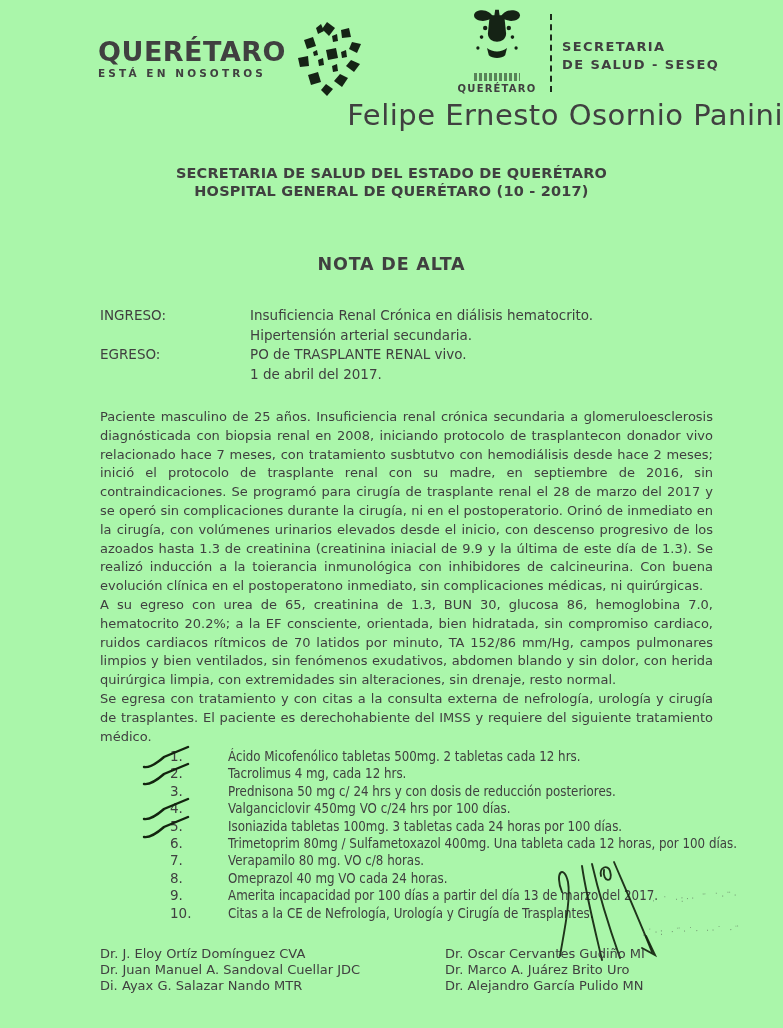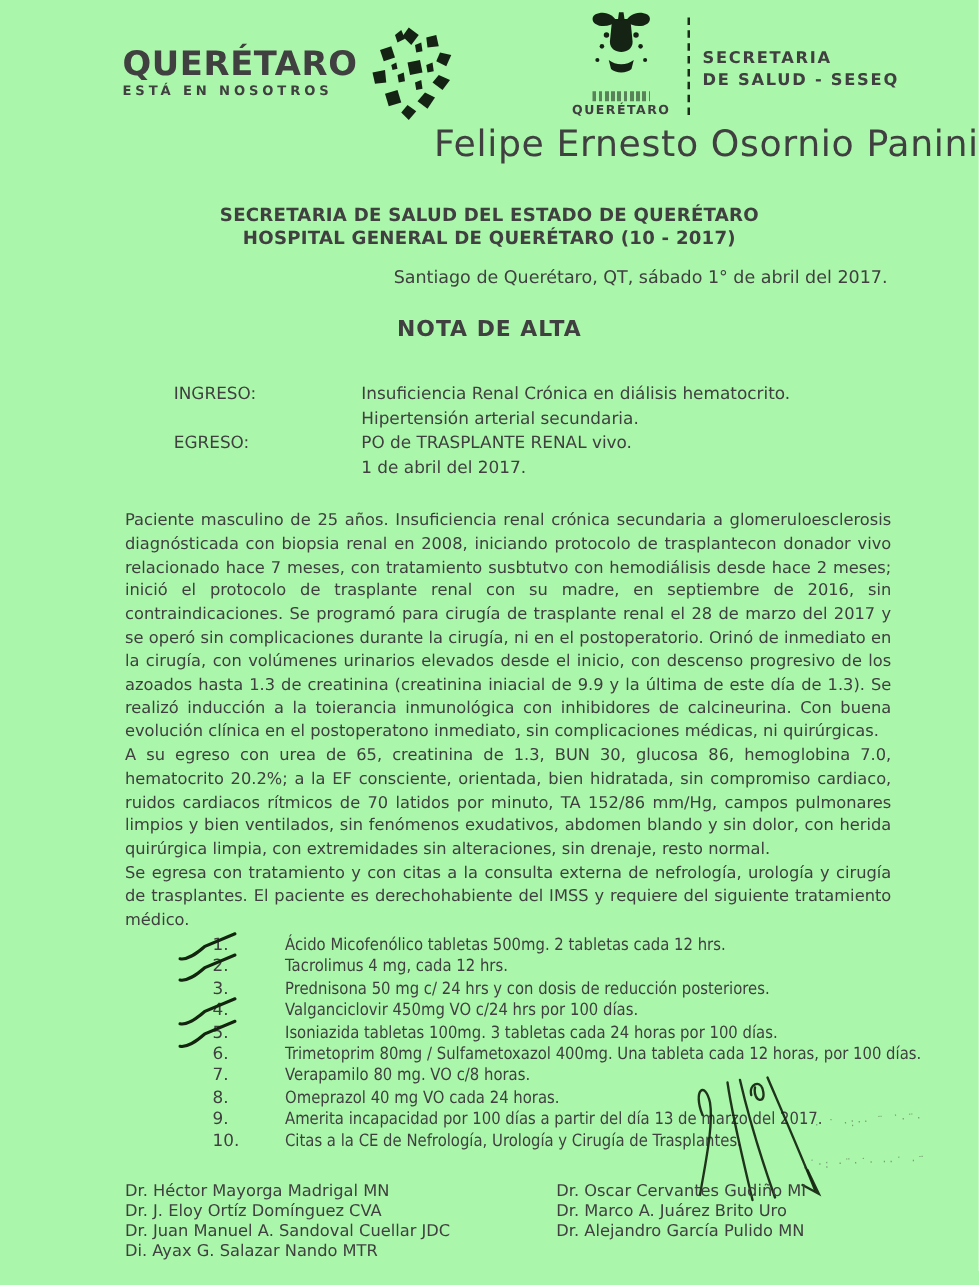--- a/index.html
+++ b/index.html
@@ -27,21 +27,21 @@
   .patient-name{position:absolute;left:0;top:98px;width:100%;text-align:right;
     font-size:29px;font-weight:400;letter-spacing:.5px;}
   .institution{position:absolute;left:0;top:164px;width:100%;text-align:center;
     font-size:14.5px;font-weight:600;line-height:18px;letter-spacing:.2px;}
   .date-line{position:absolute;right:73px;top:214px;font-size:14px;}
   .doc-title{position:absolute;left:0;top:254px;width:100%;text-align:center;
     font-size:17.5px;font-weight:700;letter-spacing:.8px;}
   
   .admission{position:absolute;left:100px;top:306px;width:615px;font-size:13.5px;line-height:19.5px;}
   .adm-row{display:flex;}
-  .adm-label{width:150px;flex:none;margin-left:39px;}
+  .adm-label{width:150px;flex:none;}
   .adm-lines{flex:1;white-space:nowrap;}
   
   .body-text{position:absolute;left:100px;width:613px;font-size:13px;line-height:18.8px;text-align:justify;}
   .p1{top:408px;}
   .p23{top:596px;}
   .p23 p{margin:0;}
   
   .treatment{position:absolute;left:170px;top:748px;font-size:13.5px;}
   .t-row{display:flex;height:17.4px;align-items:flex-start;white-space:nowrap;}
   .t-num{width:58px;flex:none;position:relative;}
@@ -121,21 +121,20 @@
     </div>
   </div>
 
   <div class="patient-name">Felipe Ernesto Osornio Panini</div>
 
   <div class="institution">
     <div>SECRETARIA DE SALUD DEL ESTADO DE QUERÉTARO</div>
     <div>HOSPITAL GENERAL DE QUERÉTARO (10 - 2017)</div>
   </div>
 
-  <div class="date-line">Santiago de Querétaro, QT, sábado 1° de abril del 2017.</div>
 
   <div class="doc-title">NOTA DE ALTA</div>
 
   <div class="admission">
     <div class="adm-row">
       <div class="adm-label">INGRESO:</div>
       <div class="adm-lines">
         <div>Insuficiencia Renal Crónica en diálisis hematocrito.</div>
         <div>Hipertensión arterial secundaria.</div>
       </div>
@@ -214,21 +213,20 @@
     <path d="M56 12 C54 24 66 26 62 13 C60 6 51 9 53 18"></path>
     <path d="M66 4 C78 32 92 64 104 94"></path>
     <path d="M98 78 L107 97 L94 90"></path>
   </svg>
 
   <div class="stamp stamp-1">· ˙ ·:·· ¨ ˙·¨·</div>
   <div class="stamp stamp-2">:˙·: ·¨·˙· ··˙ ·¨</div>
 
   <div class="signatories">
     <div class="sig-col sig-left">
-      <div>Dr. Héctor Mayorga Madrigal MN</div>
       <div>Dr. J. Eloy Ortíz Domínguez CVA</div>
       <div>Dr. Juan Manuel A. Sandoval Cuellar JDC</div>
       <div>Di. Ayax G. Salazar Nando MTR</div>
     </div>
     <div class="sig-col sig-right">
       <div>Dr. Oscar Cervantes Gudiño MI</div>
       <div>Dr. Marco A. Juárez Brito Uro</div>
       <div>Dr. Alejandro García Pulido MN</div>
     </div>
   </div>

